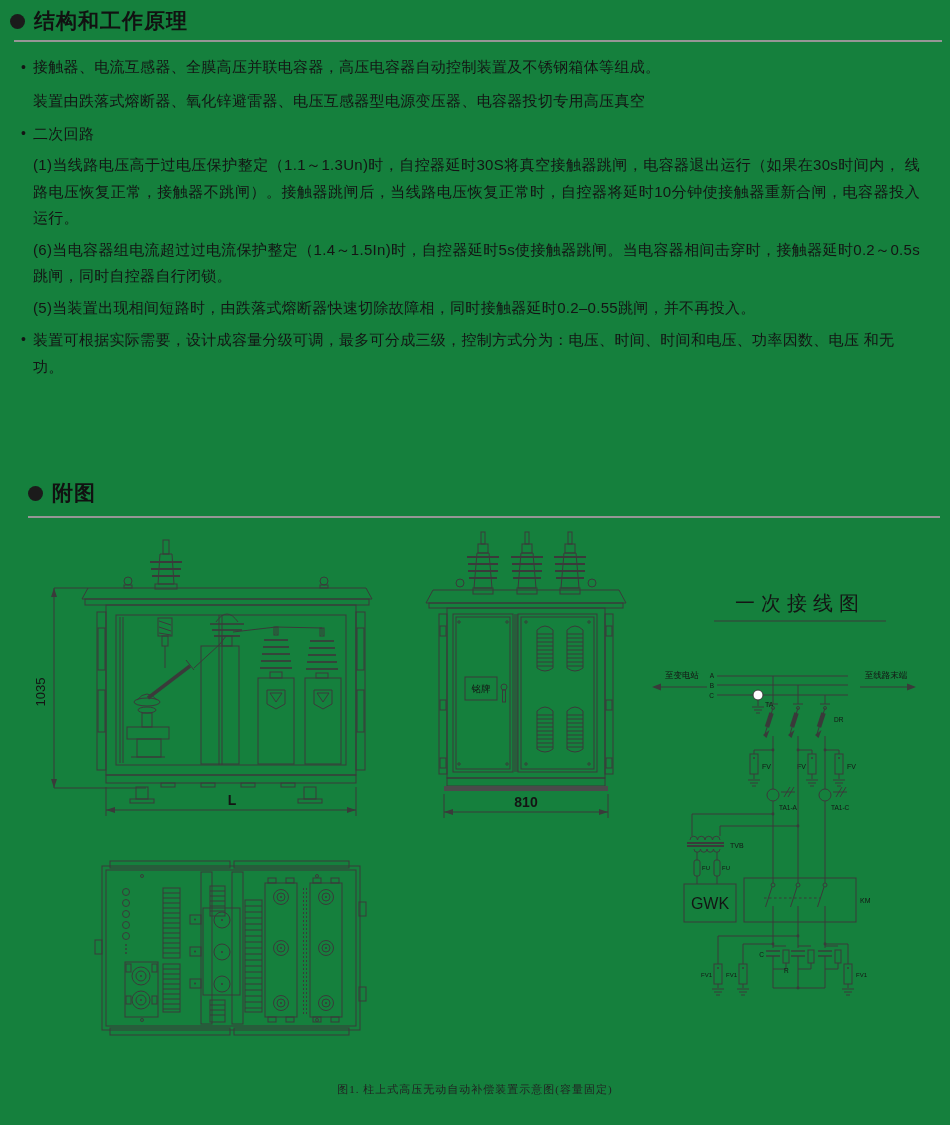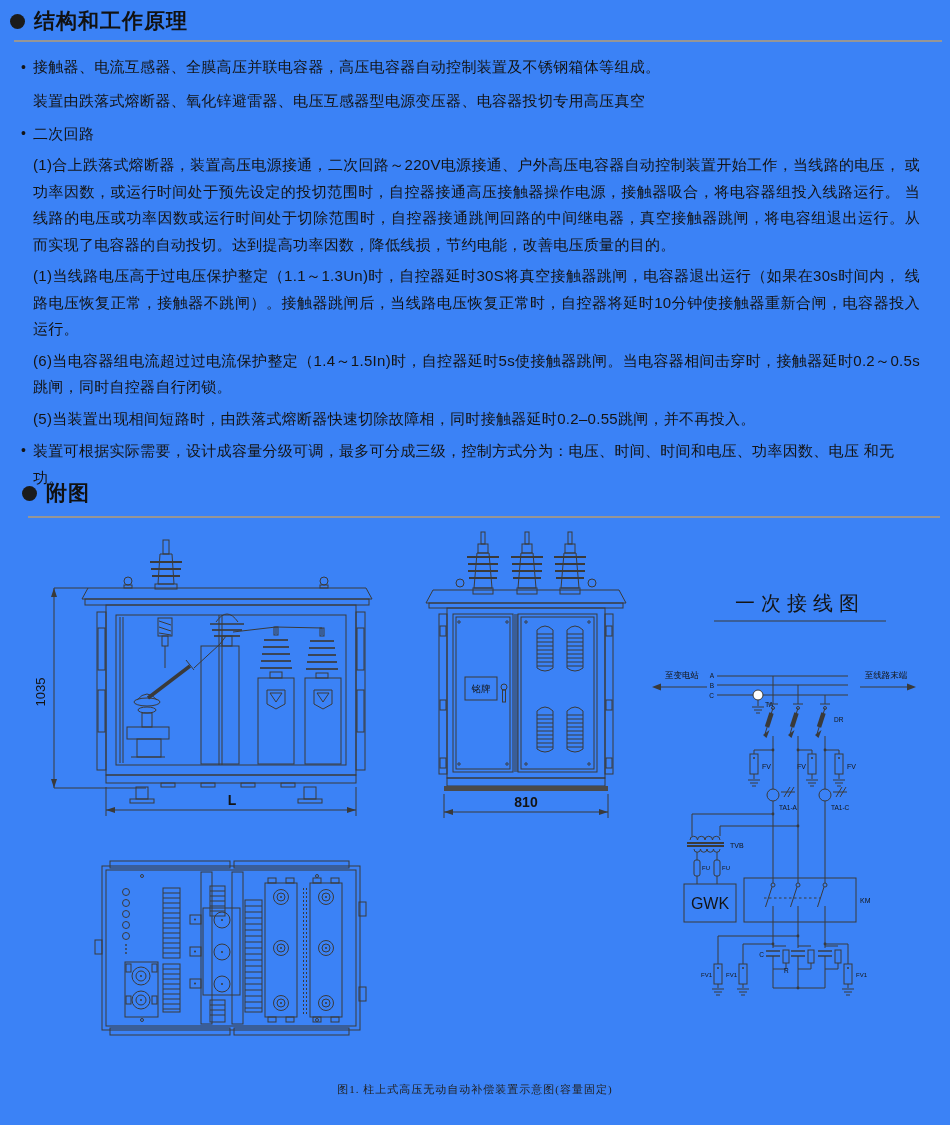--- a/index.html
+++ b/index.html
@@ -1,30 +1,30 @@
 <!DOCTYPE html>
 <html><head>
 <meta charset="utf-8">
 <style>
   html,body{margin:0;padding:0;background:#e8e8e8;}
-  .page{width:950px;height:1125px;position:relative;background:#3b82f6;overflow:hidden;
+  .page{width:950px;height:1125px;position:relative;background:#15803d;overflow:hidden;
         font-family:"Liberation Sans",sans-serif;color:#141414;margin:0 auto;}
   .sec-header{display:flex;align-items:center;gap:9px;padding:7px 0 0 10px;}
   .sec-header .bdot-big{width:15px;height:15px;border-radius:50%;background:#1b1b1b;flex:0 0 auto;}
   .sec-header .htitle{font-size:21px;font-weight:bold;letter-spacing:1px;color:#111;}
   .rule{border:none;border-top:2px solid #969696;margin:5px 8px 0 14px;}
   .bullet-para{position:relative;padding-left:12px;}
   .bullet-para .bdot{position:absolute;left:0;top:0;font-size:14px;}
   .intro{margin:8px 36px 0 21px;font-size:15px;line-height:34px;letter-spacing:.3px;}
   .intro div{display:block;}
   .wp-heading{margin:2px 0 0 21px;font-size:15px;line-height:27px;letter-spacing:.3px;}
   .paras{margin:5px 30px 0 33px;}
   .paras p{font-size:15px;line-height:26.5px;letter-spacing:.3px;text-align:justify;margin:0 0 5px 0;}
   .closing{margin:5px 30px 0 21px;font-size:15px;line-height:27px;letter-spacing:.3px;}
-  .figs-header{position:absolute;top:472px;left:12px;}
+  .figs-header{position:absolute;top:472px;left:18px;}
   .rule2{position:absolute;top:508px;left:28px;right:10px;border:none;border-top:2px solid #969696;}
   .dwg{position:absolute;}
   .dl{stroke:#3a3a3a;fill:none;stroke-width:1;}
   .df{fill:#3a3a3a;stroke:none;}
   .dt{fill:#141414;stroke:none;font-family:"Liberation Sans",sans-serif;}
   .dark{fill:#4a4a4a;stroke:none;}
   .caption{position:absolute;top:1082px;left:0;width:100%;text-align:center;
            font-family:"Liberation Serif",serif;font-size:11px;color:#222;letter-spacing:1px;}
 </style>
 </head>
@@ -43,21 +43,20 @@
     <div>接触器、电流互感器、全膜高压并联电容器，高压电容器自动控制装置及不锈钢箱体等组成。</div>
     <div>装置由跌落式熔断器、氧化锌避雷器、电压互感器型电源变压器、电容器投切专用高压真空</div>
   </div>
 
   <div class="wp-heading bullet-para">
     <span class="bdot">•</span>
     <span>二次回路</span>
   </div>
 
   <div class="paras">
-    <p>(1)合上跌落式熔断器，装置高压电源接通，二次回路～220V电源接通、户外高压电容器自动控制装置开始工作，当线路的电压，  或功率因数，或运行时间处于预先设定的投切范围时，自控器接通高压接触器操作电源，接触器吸合，将电容器组投入线路运行。 当线路的电压或功率因数或运行时间处于切除范围时，自控器接通跳闸回路的中间继电器，真空接触器跳闸，将电容组退出运行。从而实现了电容器的自动投切。达到提高功率因数，降低线损，节约电能，改善电压质量的目的。</p>
     <p>(1)当线路电压高于过电压保护整定（1.1～1.3Un)时，自控器延时30S将真空接触器跳闸，电容器退出运行（如果在30s时间内，  线路电压恢复正常，接触器不跳闸）。接触器跳闸后，当线路电压恢复正常时，自控器将延时10分钟使接触器重新合闸，电容器投入运行。</p>
     <p>(6)当电容器组电流超过过电流保护整定（1.4～1.5In)时，自控器延时5s使接触器跳闸。当电容器相间击穿时，接触器延时0.2～0.5s跳闸，同时自控器自行闭锁。</p>
     <p>(5)当装置出现相间短路时，由跌落式熔断器快速切除故障相，同时接触器延时0.2–0.55跳闸，并不再投入。</p>
   </div>
 
   <div class="closing bullet-para">
     <span class="bdot">•</span>
     <span>装置可根据实际需要，设计成容量分级可调，最多可分成三级，控制方式分为：电压、时间、时间和电压、功率因数、电压 和无功。</span>
   </div>
 

